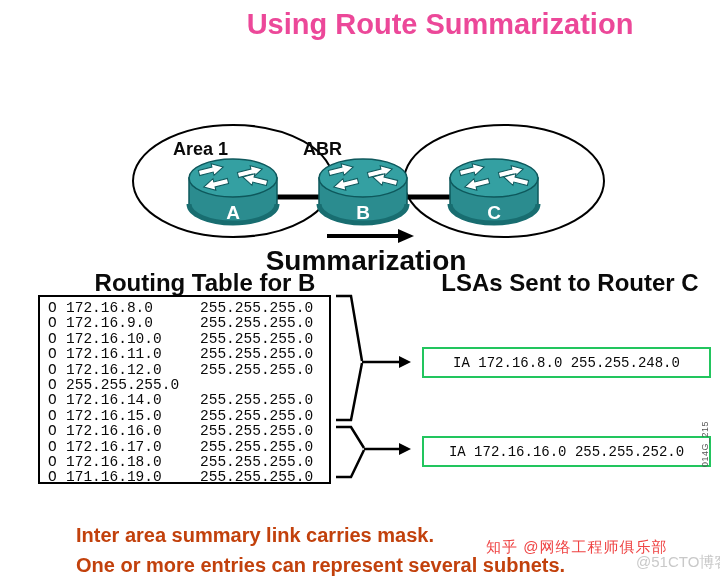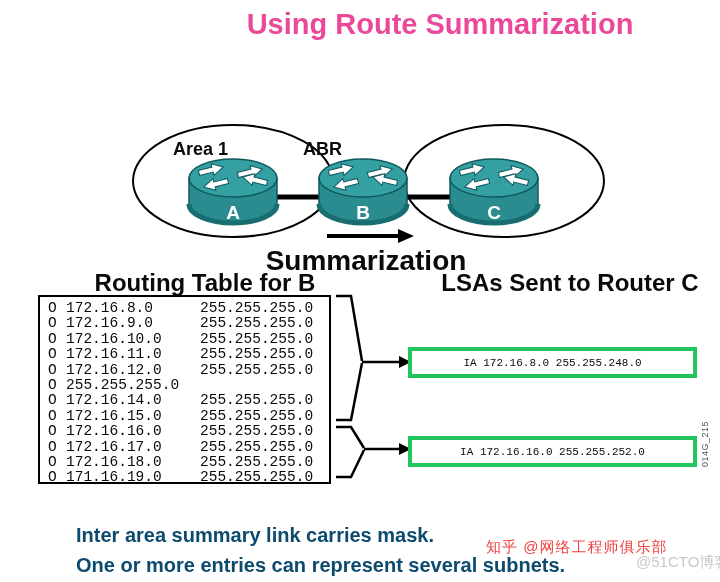--- a/index.html
+++ b/index.html
@@ -25,29 +25,29 @@
     left:38px;top:295px;width:293px;height:189px;
     border:2px solid #000;background:#fff;box-sizing:border-box;
     padding-top:4px;padding-left:8px;
     font-family:"Liberation Mono","DejaVu Sans Mono",monospace;
     font-size:14.5px;
   }
   .trow{display:flex;height:15.4px;line-height:15.4px;white-space:pre;}
   .trow .flag{width:18px;}
   .trow .net{width:134px;}
   .lsa-box{
-    left:408px;width:289px;height:31px;
-    border:4px solid #22c55e;background:#fff;box-sizing:border-box;
+    left:422px;width:289px;height:31px;
+    border:2px solid #22c55e;background:#fff;box-sizing:border-box;
     display:flex;align-items:center;justify-content:center;
     font-family:"Liberation Mono","DejaVu Sans Mono",monospace;
-    font-size:11px;white-space:pre;
+    font-size:14px;white-space:pre;
   }
   .lsa-box-1{top:347px;}
   .lsa-box-2{top:436px;}
-  .note{left:76px;font-size:20px;font-weight:bold;color:#0c4a6e;text-align:center;}
+  .note{left:76px;font-size:20px;font-weight:bold;color:#c2410c;text-align:center;}
   .note-1{top:524px;}
   .note-2{top:554px;}
   .figure-id{
     left:700px;top:467px;transform:rotate(-90deg);transform-origin:0 0;
     font-size:9px;color:#555;letter-spacing:0.5px;white-space:nowrap;
   }
   .wm{white-space:nowrap;z-index:5;}
   .wm-zhihu{left:486px;top:538px;font-size:15px;color:#ef4444;letter-spacing:1px;}
   .wm-cto{left:636px;top:553px;font-size:15px;color:#c9c9c9;}
   .router-letter{

